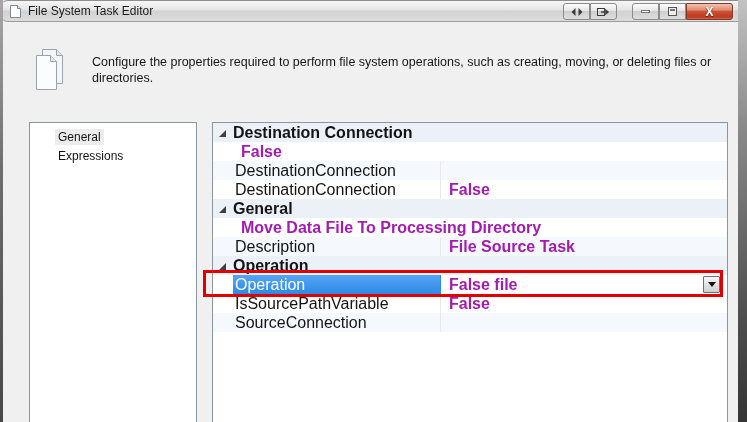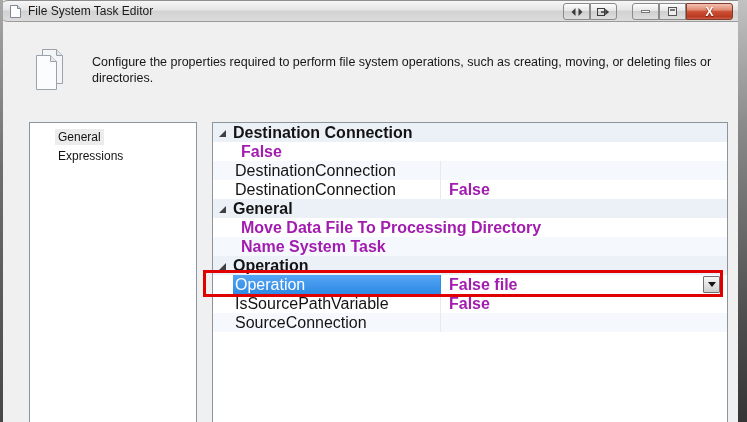--- a/index.html
+++ b/index.html
@@ -153,21 +153,22 @@
           <span class="exp"></span>
         </span>
         <span class="cat-label">General</span>
       </div>
       <div class="g-row">
         <span class="g-gutter"></span>
         <span class="g-value">Move Data File To Processing Directory</span>
       </div>
       <div class="g-row alt">
         <span class="g-gutter"></span>
-        <span class="g-value">Name System Task</span>
+        <span class="g-name">Description</span>
+        <span class="g-value">File Source Task</span>
       </div>
       <div class="g-row cat">
         <span class="g-gutter">
           <span class="exp"></span>
         </span>
         <span class="cat-label">Operation</span>
       </div>
       <div class="g-row">
         <span class="g-gutter"></span>
         <span class="g-name selected">Operation</span>

